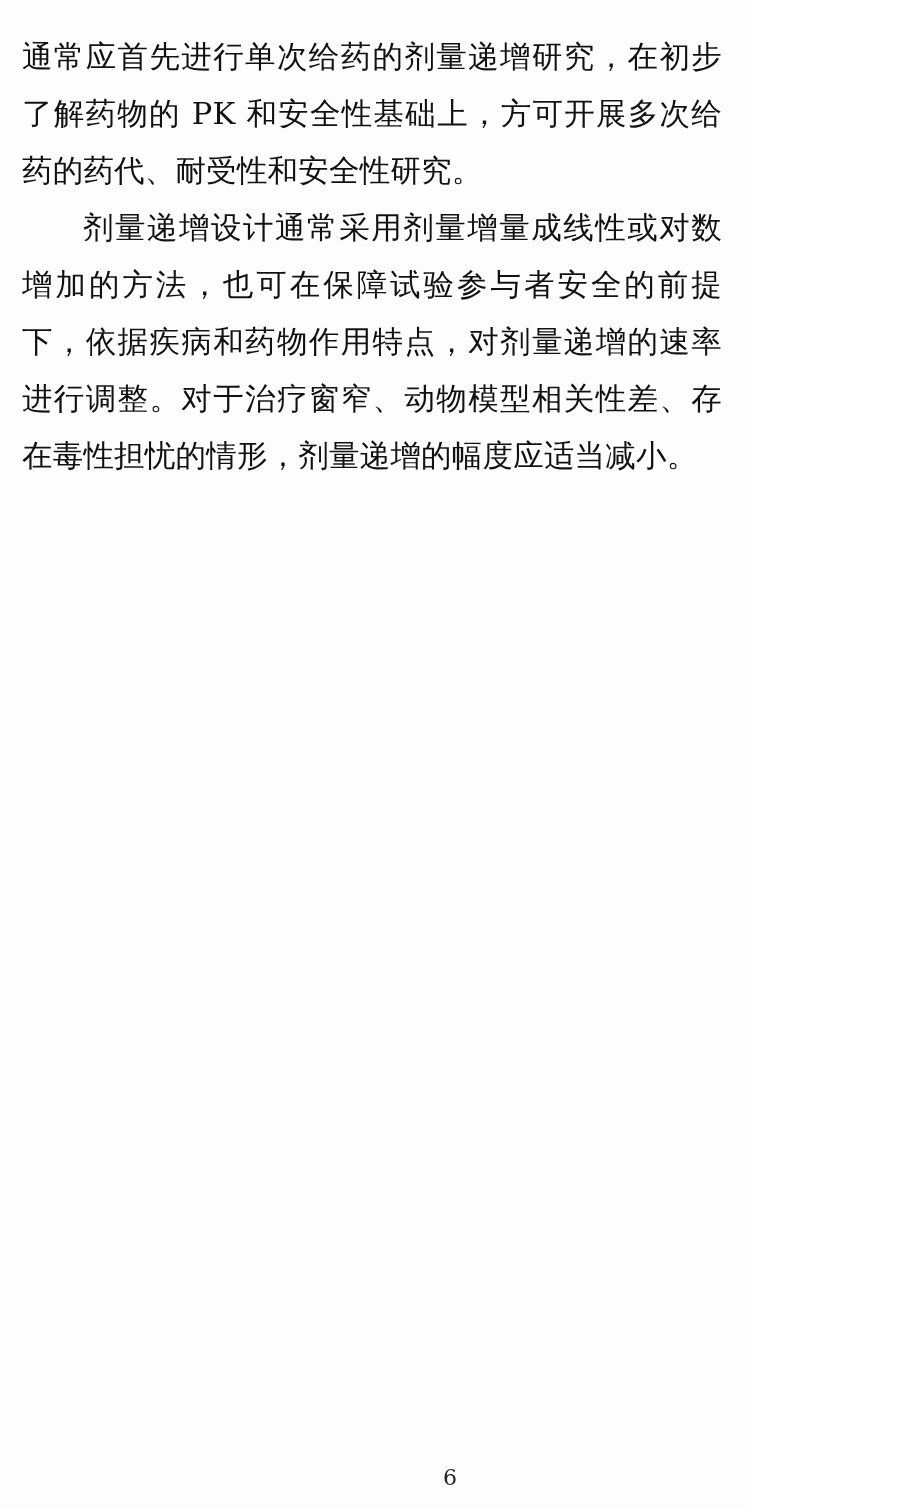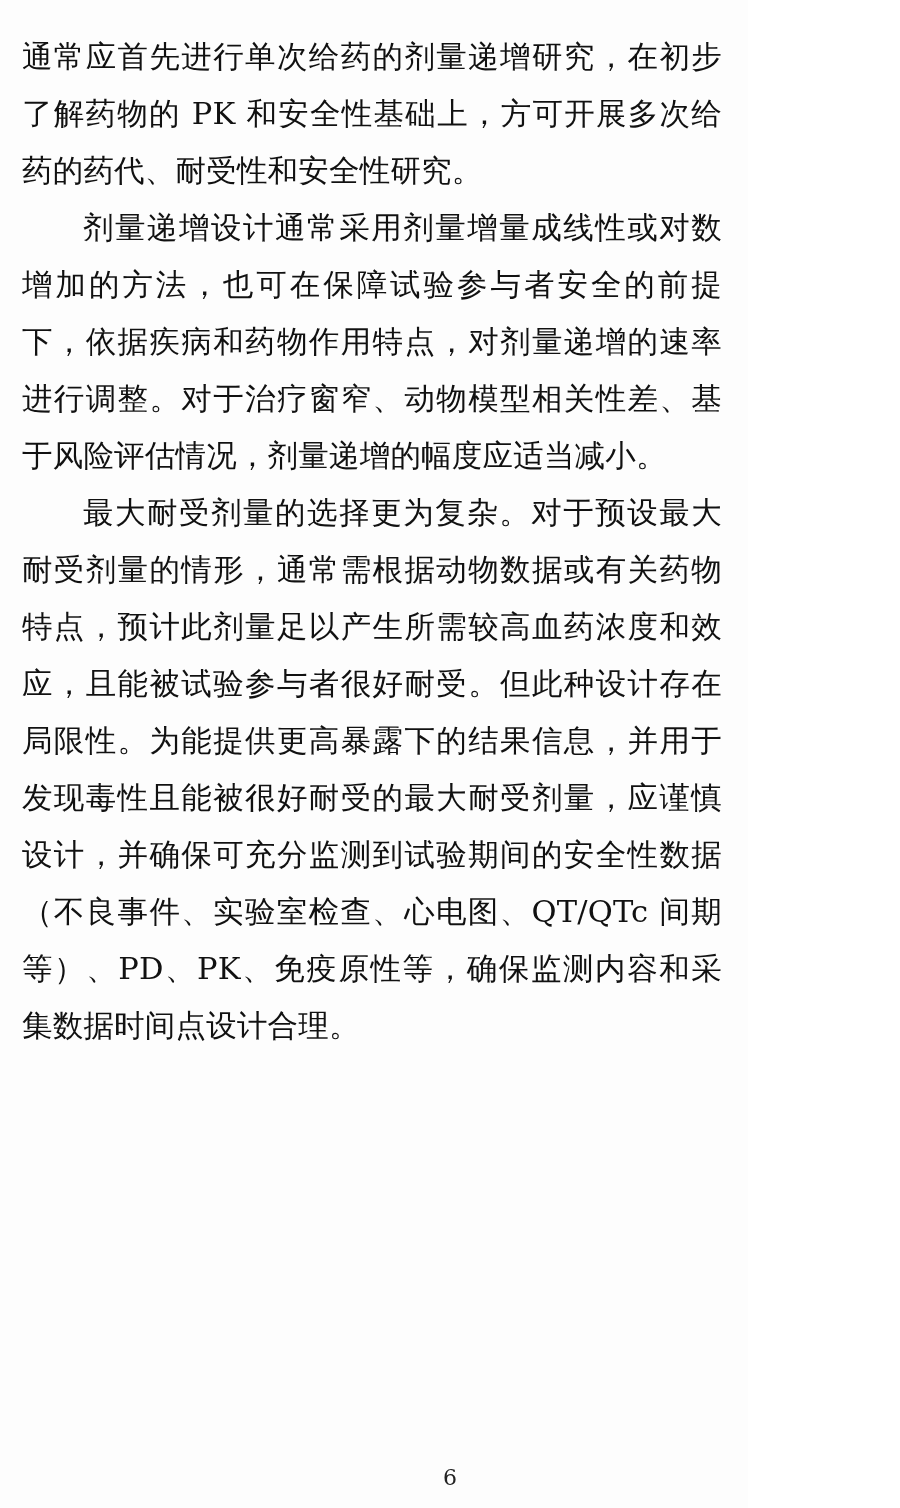--- a/index.html
+++ b/index.html
@@ -47,17 +47,16 @@
     font-family: "DejaVu Serif", "Liberation Serif", serif;
     color: #222;
   }
 </style>
 </head>
 <body>
 
 <div class="page">
   <div class="body-text">
     <p class="para">通常应首先进行单次给药的剂量递增研究，在初步了解药物的 PK 和安全性基础上，方可开展多次给药的药代、耐受性和安全性研究。</p>
-    <p class="para indent">剂量递增设计通常采用剂量增量成线性或对数增加的方法，也可在保障试验参与者安全的前提下，依据疾病和药物作用特点，对剂量递增的速率进行调整。对于治疗窗窄、动物模型相关性差、基于风险评估情况，剂量递增的幅度应适当减小。</p>
-    <p class="para indent">最大耐受剂量的选择更为复杂。对于预设最大耐受剂量的情形，通常需根据动物数据或有关药物特点，预计此剂量足以产生所需较高血药浓度和效应，且能被试验参与者很好耐受。但此种设计存在局限性。为能提供更高暴露下的结果信息，并用于发现毒性且能被很好耐受的最大耐受剂量，应谨慎设计，并确保可充分监测到试验期间的安全性数据（不良事件、实验室检查、心电图、QT/QTc 间期等）、PD、PK、免疫原性等，确保监测内容和采集数据时间点设计合理。</p>
+    <p class="para indent">剂量递增设计通常采用剂量增量成线性或对数增加的方法，也可在保障试验参与者安全的前提下，依据疾病和药物作用特点，对剂量递增的速率进行调整。对于治疗窗窄、动物模型相关性差、存在毒性担忧的情形，剂量递增的幅度应适当减小。</p>
   </div>
   <div class="page-number">6</div>
 </div>
 
 </body></html>

